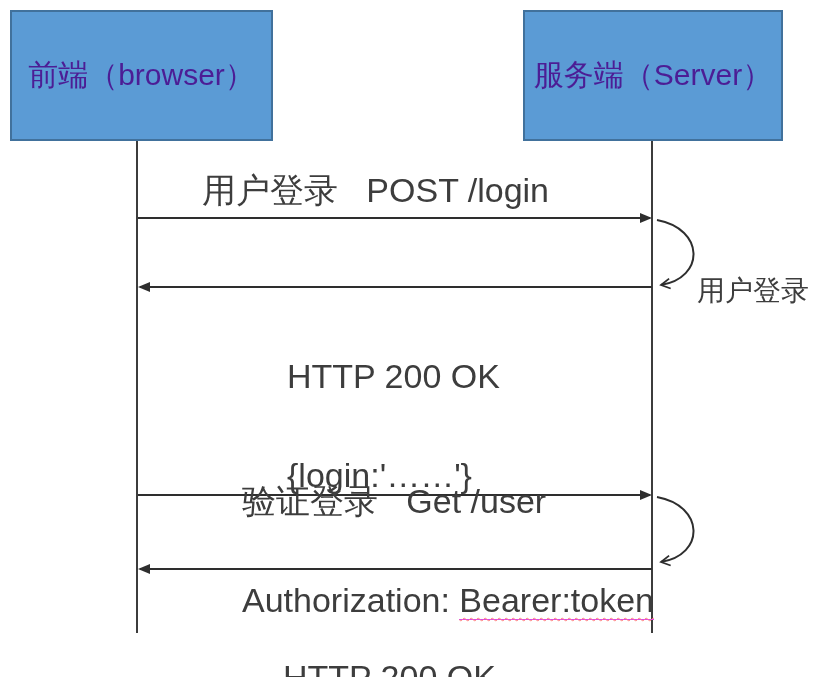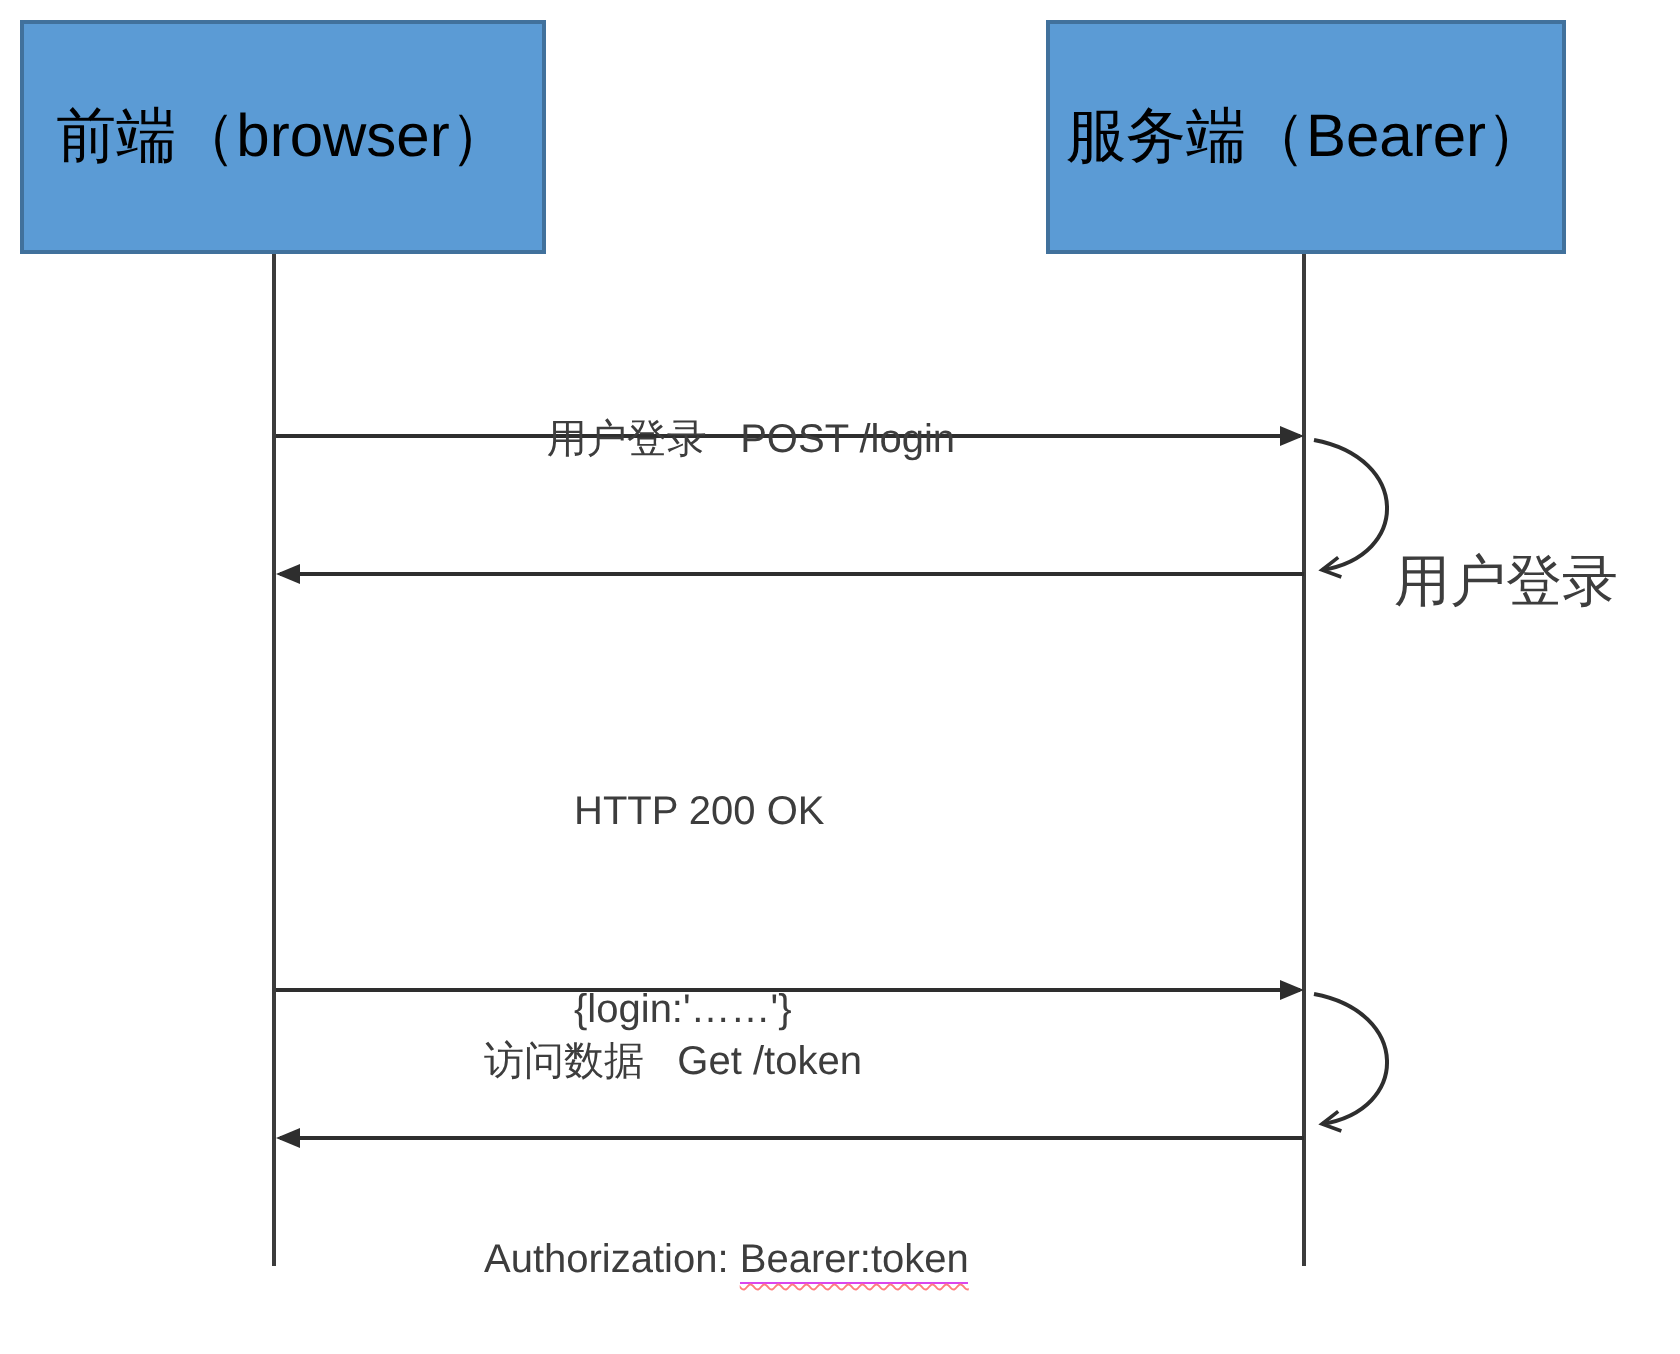--- a/index.html
+++ b/index.html
@@ -16,41 +16,40 @@
     overflow: hidden;
   }
   svg.overlay {
     position: absolute;
     left: 0; top: 0;
     width: 840px; height: 677px;
   }
   .actor {
     position: absolute;
     top: 10px;
-    height: 117px;
+    height: 131px;
     background: #5b9bd5;
     border: 2px solid #41719c;
     box-sizing: border-box;
-    color: #000000;
+    color: #4c1d95;
     font-size: 30px;
     display: flex;
     align-items: center;
     justify-content: center;
     white-space: pre;
   }
   .actor-left  { left: 10px;  width: 263px; }
   .actor-right { left: 523px; width: 260px; }
 
   .lbl {
     position: absolute;
     color: #3d3d3d;
-    font-size: 20px;
+    font-size: 34px;
     line-height: 33px;
     white-space: pre;
-    margin-top: 30px;
   }
   .msg1 {
     left: 118px;
     top: 174px;
     width: 515px;
     text-align: center;
   }
   .msg2 { left: 287px; top: 294px; }
   .msg3 { left: 242px; top: 419px; }
   .msg4 { left: 283px; top: 595px; }
@@ -93,31 +92,31 @@
     <line x1="138" y1="218" x2="650" y2="218" stroke="#2e2e2e" stroke-width="2" marker-end="url(#tri)"></line>
     <line x1="652" y1="287" x2="140" y2="287" stroke="#2e2e2e" stroke-width="2" marker-end="url(#tri)"></line>
     <line x1="138" y1="495" x2="650" y2="495" stroke="#2e2e2e" stroke-width="2" marker-end="url(#tri)"></line>
     <line x1="652" y1="569" x2="140" y2="569" stroke="#2e2e2e" stroke-width="2" marker-end="url(#tri)"></line>
 
     <path d="M 657 220 C 705 229 705 278 661 285" fill="none" stroke="#2e2e2e" stroke-width="2" marker-end="url(#vee)"></path>
     <path d="M 657 497 C 705 506 705 555 661 562" fill="none" stroke="#2e2e2e" stroke-width="2" marker-end="url(#vee)"></path>
   </svg>
 
   <div class="actor actor-left">前端（browser）</div>
-  <div class="actor actor-right">服务端（Bearer）</div>
+  <div class="actor actor-right">服务端（Server）</div>
 
   <div class="lbl msg1">用户登录   POST /login</div>
 
   <div class="lbl msg2">
     <div>HTTP 200 OK</div>
     <div>{login:'……'}</div>
   </div>
 
   <div class="lbl msg3">
-    <div>访问数据   Get /token</div>
+    <div>验证登录   Get /user</div>
     <div><span>Authorization: </span><span class="wavy">Bearer:token</span></div>
   </div>
 
   <div class="lbl msg4">
     <div>HTTP 200 OK</div>
     
   </div>
 
   <div class="note note1">
     <div>用户登录</div>

